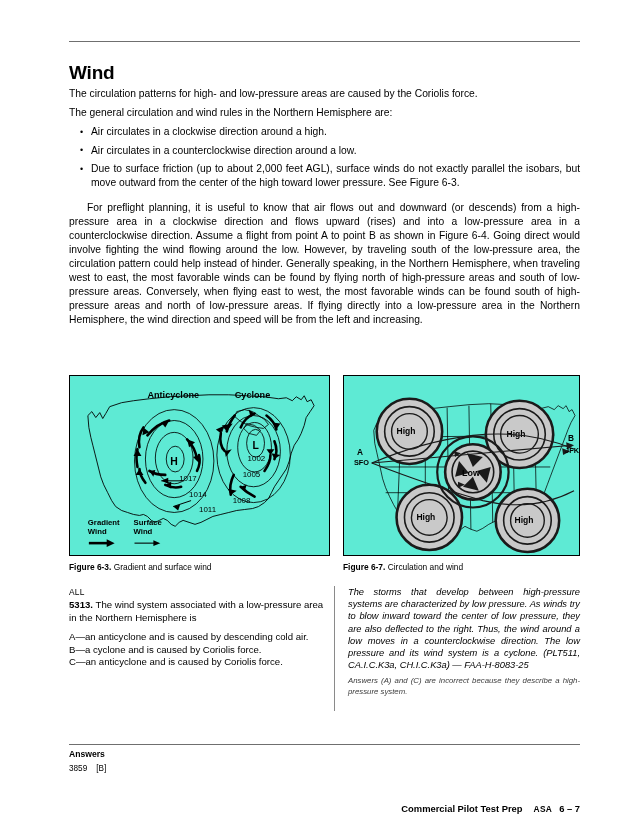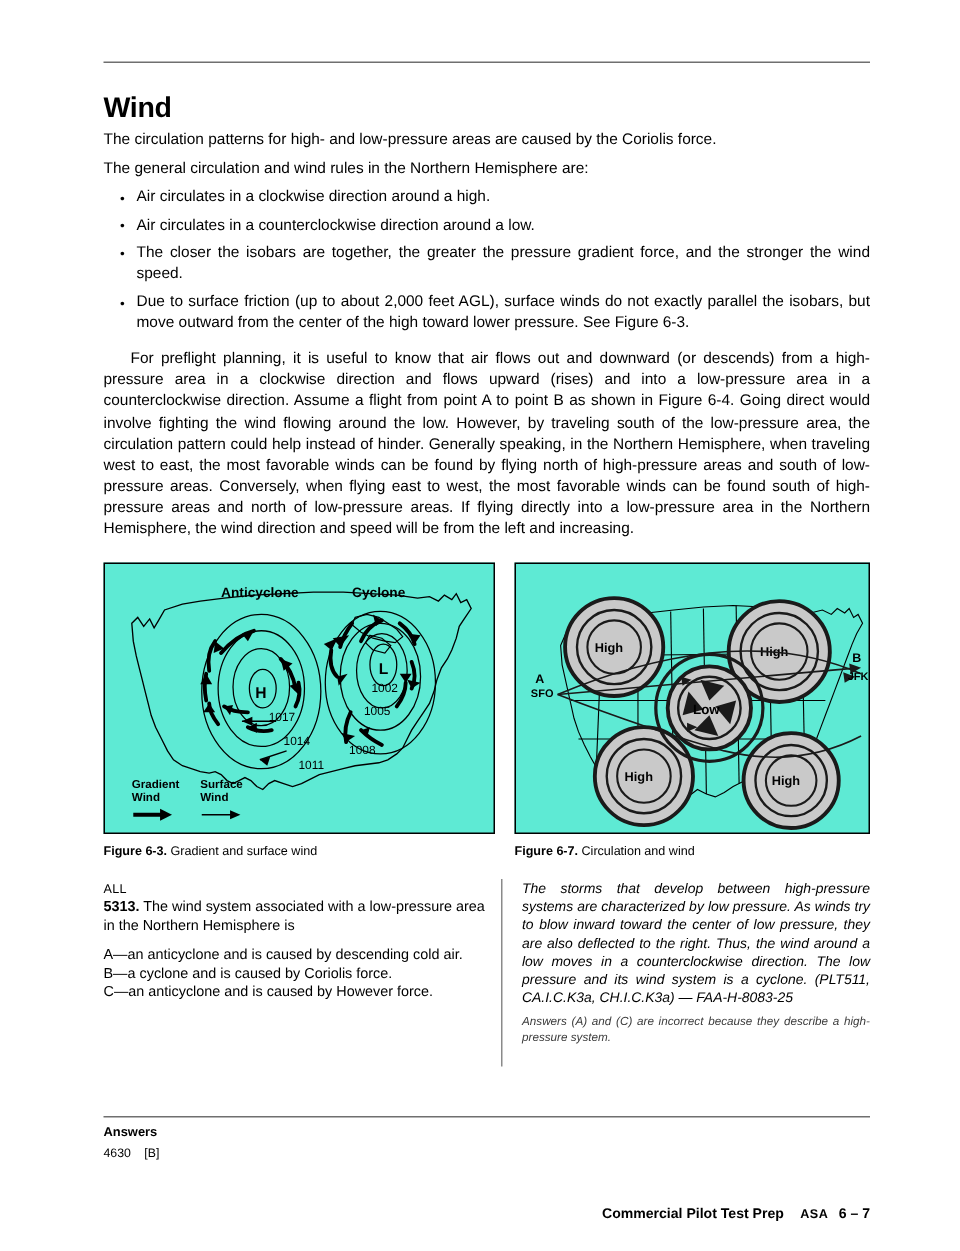--- a/index.html
+++ b/index.html
@@ -175,21 +175,20 @@
   <div class="rule-top"></div>
 
   <div class="h1">Wind</div>
 
   <div class="body-col">
     <p class="tight">The circulation patterns for high- and low-pressure areas are caused by the Coriolis force.</p>
     <p class="tight">The general circulation and wind rules in the Northern Hemisphere are:</p>
     <ul class="rules">
       <li>Air circulates in a clockwise direction around a high.</li>
       <li>Air circulates in a counterclockwise direction around a low.</li>
-      <li>The closer the isobars are together, the greater the pressure gradient force, and the stronger the wind speed.</li>
       <li>Due to surface friction (up to about 2,000 feet AGL), surface winds do not exactly parallel the isobars, but move outward from the center of the high toward lower pressure. See Figure 6-3.</li>
     </ul>
     <p class="indent">For preflight planning, it is useful to know that air flows out and downward (or descends) from a high-pressure area in a clockwise direction and flows upward (rises) and into a low-pressure area in a counterclockwise direction. Assume a flight from point A to point B as shown in Figure 6-4. Going direct would involve fighting the wind flowing around the low. However, by traveling south of the low-pressure area, the circulation pattern could help instead of hinder. Generally speaking, in the Northern Hemisphere, when traveling west to east, the most favorable winds can be found by flying north of high-pressure areas and south of low-pressure areas. Conversely, when flying east to west, the most favorable winds can be found south of high-pressure areas and north of low-pressure areas. If flying directly into a low-pressure area in the Northern Hemisphere, the wind direction and speed will be from the left and increasing.</p>
   </div>
 
   <div class="fig" id="fig63">
     <svg viewBox="0 0 261 181" preserveAspectRatio="none">
 
       <path d="M18,40 L22,36 L26,42 L30,37 L33,43 L36,38 L40,31 L52,27 L64,25 L80,23 L100,21
                L120,20 L140,19 L160,19 L178,20 L196,21 L210,23 L218,22 L224,25 L228,21 L233,24
@@ -402,34 +401,34 @@
         <span>A—</span><span>an anticyclone and is caused by descending cold air.</span>
       </span>
     </div>
     <div class="choice">
       <span class="cont" style="text-indent:-19px;">
         <span>B—</span><span>a cyclone and is caused by Coriolis force.</span>
       </span>
     </div>
     <div class="choice">
       <span class="cont" style="text-indent:-19px;">
-        <span>C—</span><span>an anticyclone and is caused by However force.</span>
+        <span>C—</span><span>an anticyclone and is caused by Coriolis force.</span>
       </span>
     </div>
   </div>
 
   <div class="vrule"></div>
 
   <div class="expl">
     <span>The storms that develop between high-pressure systems are characterized by low pressure. As winds try to blow inward toward the center of low pressure, they are also deflected to the right. Thus, the wind around a low moves in a counterclockwise direction. The low pressure and its wind system is a cyclone. (PLT511, CA.I.C.K3a, CH.I.C.K3a) — FAA-H-8083-25</span>
     <div class="wrong">Answers (A) and (C) are incorrect because they describe a high-pressure system.</div>
   </div>
 
   <div class="rule-bot"></div>
   <div class="answers-hd">Answers</div>
   <div class="answers-row">
-    <span>4630</span><span class="sp"></span><span>[B]</span>
+    <span>3859</span><span class="sp"></span><span>[B]</span>
   </div>
   <div class="footer-right">
     <span class="bk">Commercial Pilot Test Prep</span><span class="gap2"></span><span class="asa">ASA</span><span class="gap"></span><span class="pg">6 – 7</span>
   </div>
 
 </div>
 
 </body></html>

